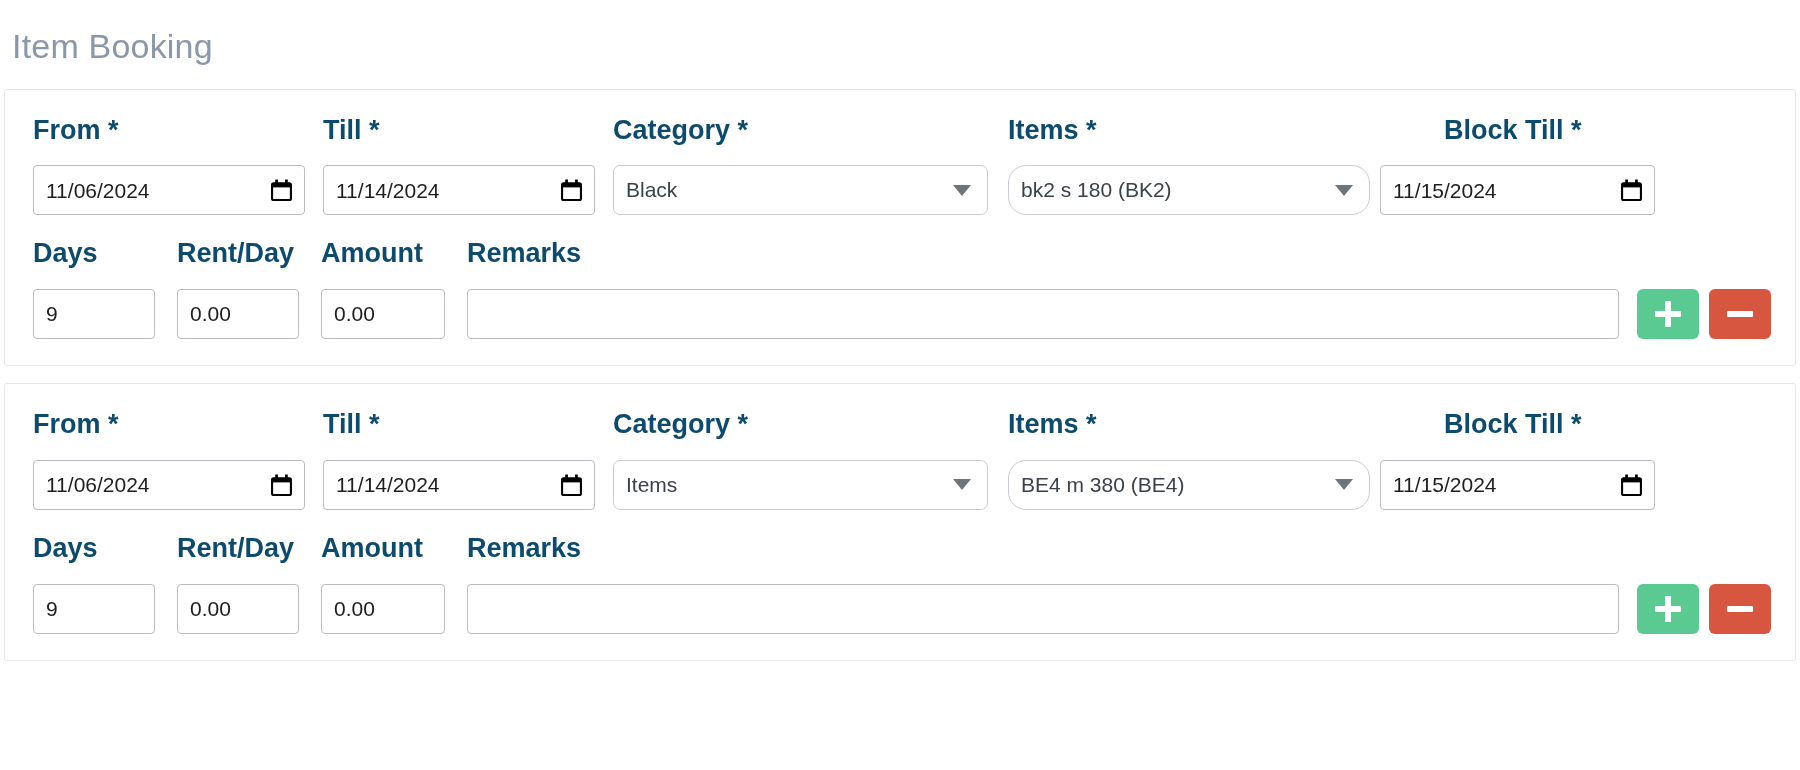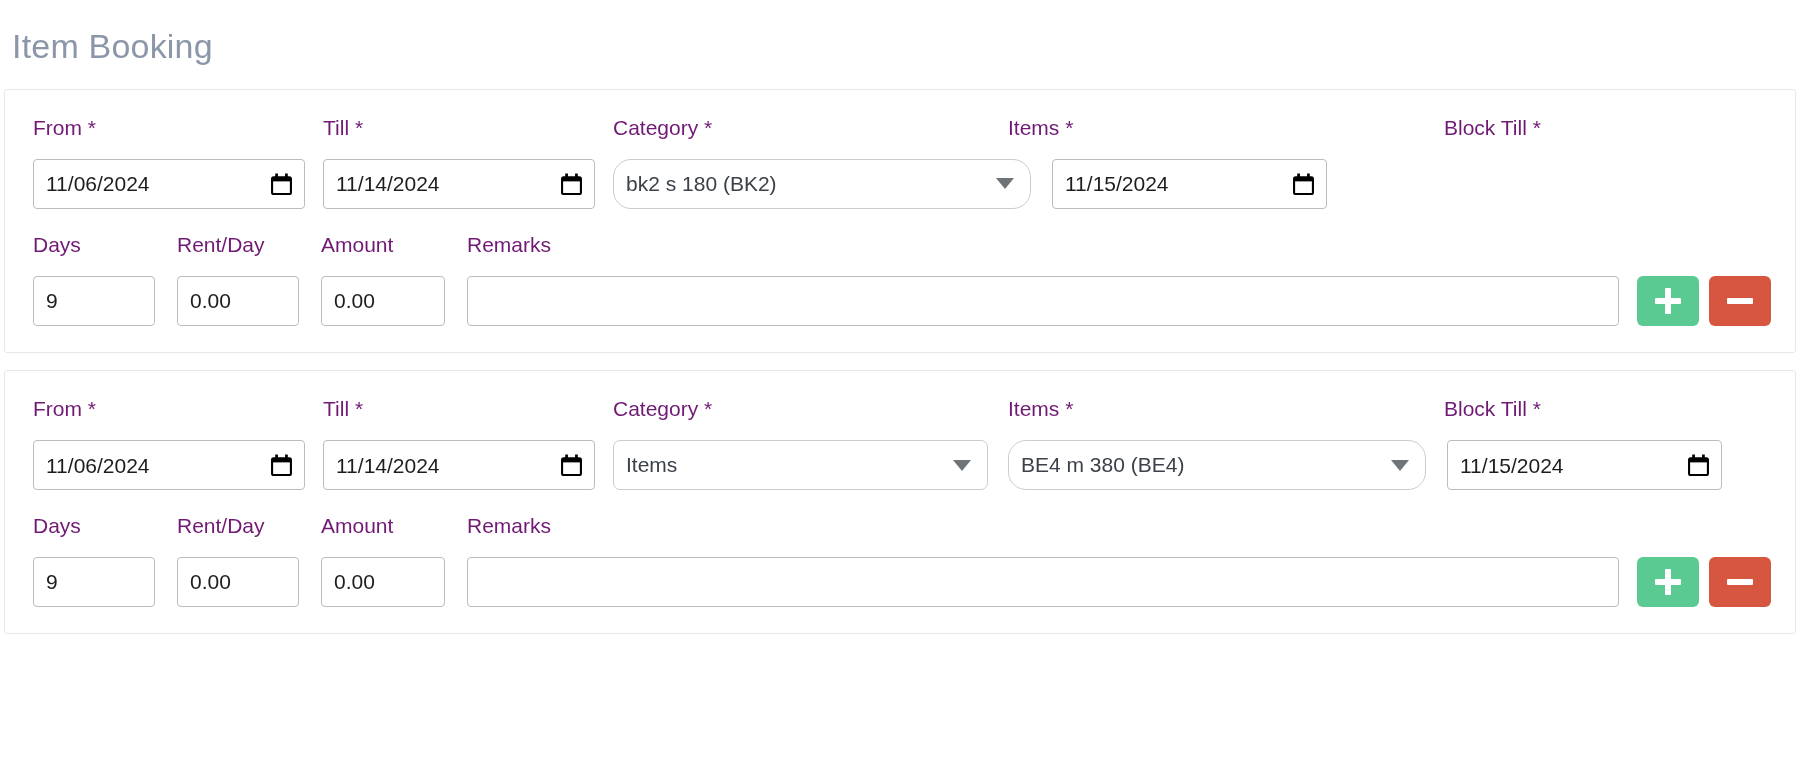--- a/index.html
+++ b/index.html
@@ -36,23 +36,23 @@
   .booking-card {
     border: 1px solid #e6e8ec;
     border-radius: 3px;
     background: #ffffff;
     margin: 0 4px 17px 4px;
     padding: 26px 24px 26px 28px;
   }
   .booking-card:first-of-type { margin-top: 22px; }
 
   .field-label {
-    font-size: 21px;
-    color: #701a75;
-    font-weight: 400;
+    font-size: 27px;
+    color: #0c4a6e;
+    font-weight: 700;
     margin-bottom: 10px;
     line-height: 1.1;
     white-space: nowrap;
   }
 
   
   .ctrl {
     height: 50px;
     border: 1px solid #b9bcc0;
     border-radius: 4px;
@@ -75,21 +75,21 @@
   .date-ctrl .date-text { line-height: 1; }
 
   .select-ctrl {
     width: 375px;
     border: 1px solid #c9ccd0;
     border-radius: 7px;
     justify-content: space-between;
     color: #3b4149;
     margin-right: 20px;
   }
-  .select-ctrl.items-select { width: 418px; margin-right: 21px; border-radius: 18px; }
+  .select-ctrl.items-select { width: 362px; margin-right: 10px; border-radius: 18px; }
 
   .block-till-ctrl { width: 275px; margin-right: 0; }
 
   .num-ctrl { width: 122px; margin-right: 22px; }
   .num-ctrl.rent { width: 122px; }
   .num-ctrl.amount { width: 124px; margin-right: 22px; }
 
   .remarks-ctrl {
     flex: 1 1 auto;
     min-width: 0;
@@ -202,20 +202,24 @@
       <div class="ctrl date-ctrl">
         <span class="date-text">11/14/2024</span>
         <svg class="cal-icon" viewBox="0 0 20 21">
           <rect x="1" y="4" width="18" height="16" rx="1.5" fill="none" stroke="#000" stroke-width="2"></rect>
           <rect x="1" y="4" width="18" height="4" fill="#000"></rect>
           <rect x="4" y="0.5" width="2.6" height="5" fill="#000"></rect>
           <rect x="13.4" y="0.5" width="2.6" height="5" fill="#000"></rect>
         </svg>
       </div>
 
+      <div class="ctrl select-ctrl">
+        <span>Black</span>
+        <span class="caret-icon"></span>
+      </div>
 
       <div class="ctrl select-ctrl items-select">
         <span>bk2 s 180 (BK2)</span>
         <span class="caret-icon"></span>
       </div>
 
       <div class="ctrl date-ctrl block-till-ctrl">
         <span class="date-text">11/15/2024</span>
         <svg class="cal-icon" viewBox="0 0 20 21">
           <rect x="1" y="4" width="18" height="16" rx="1.5" fill="none" stroke="#000" stroke-width="2"></rect>

